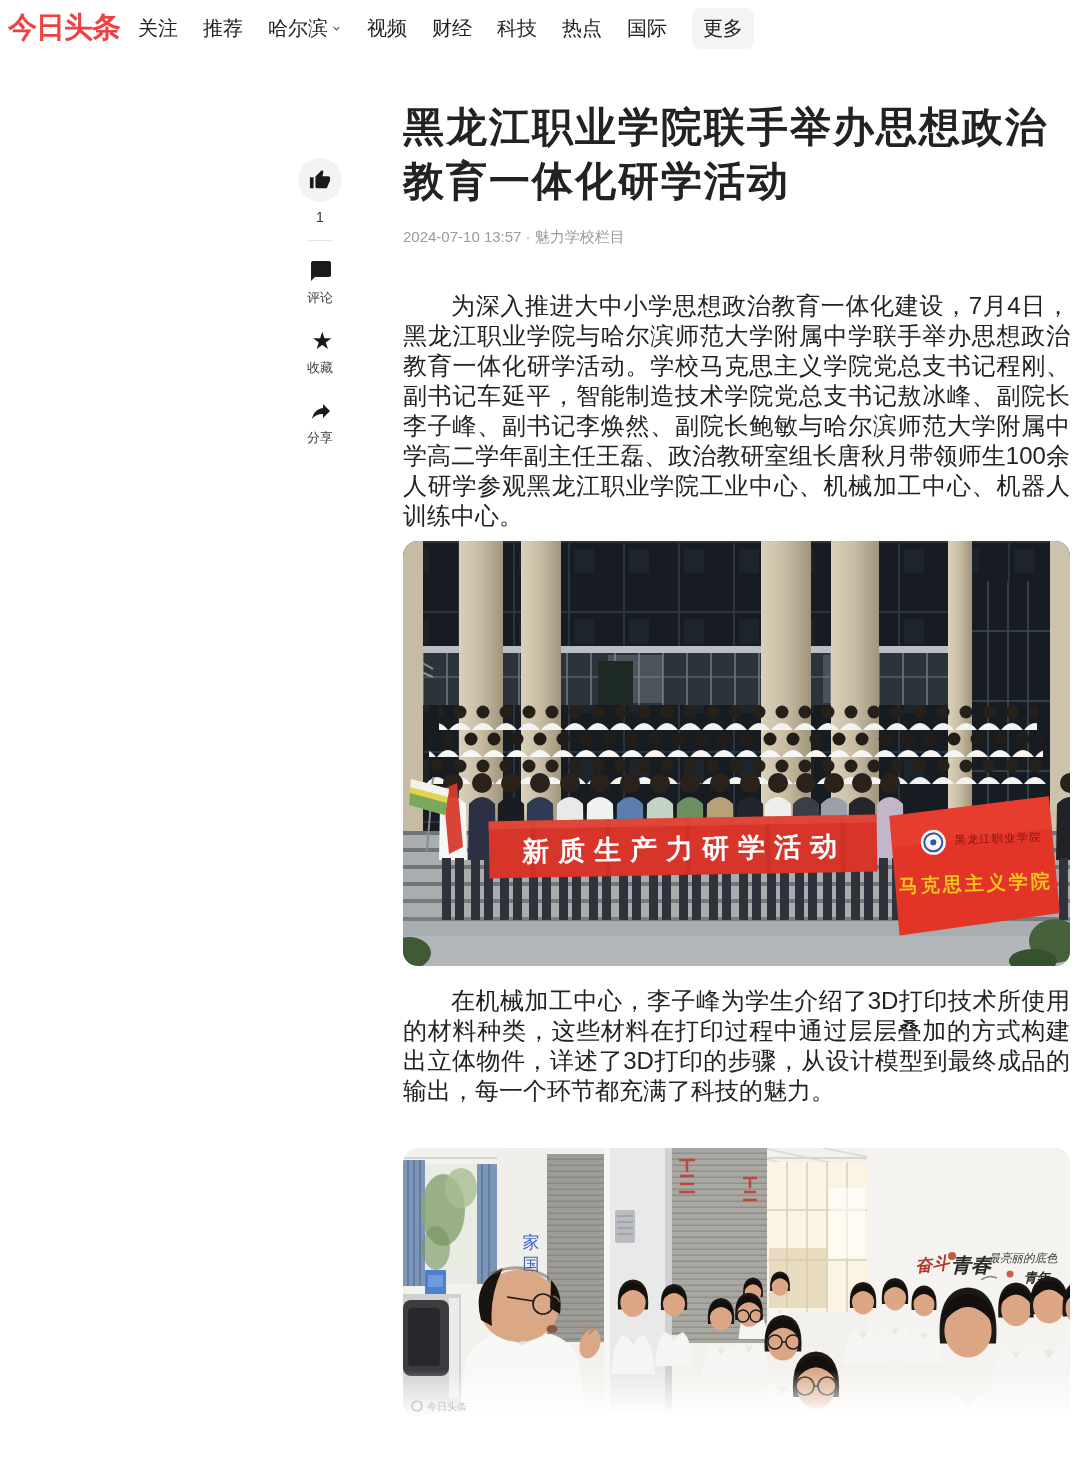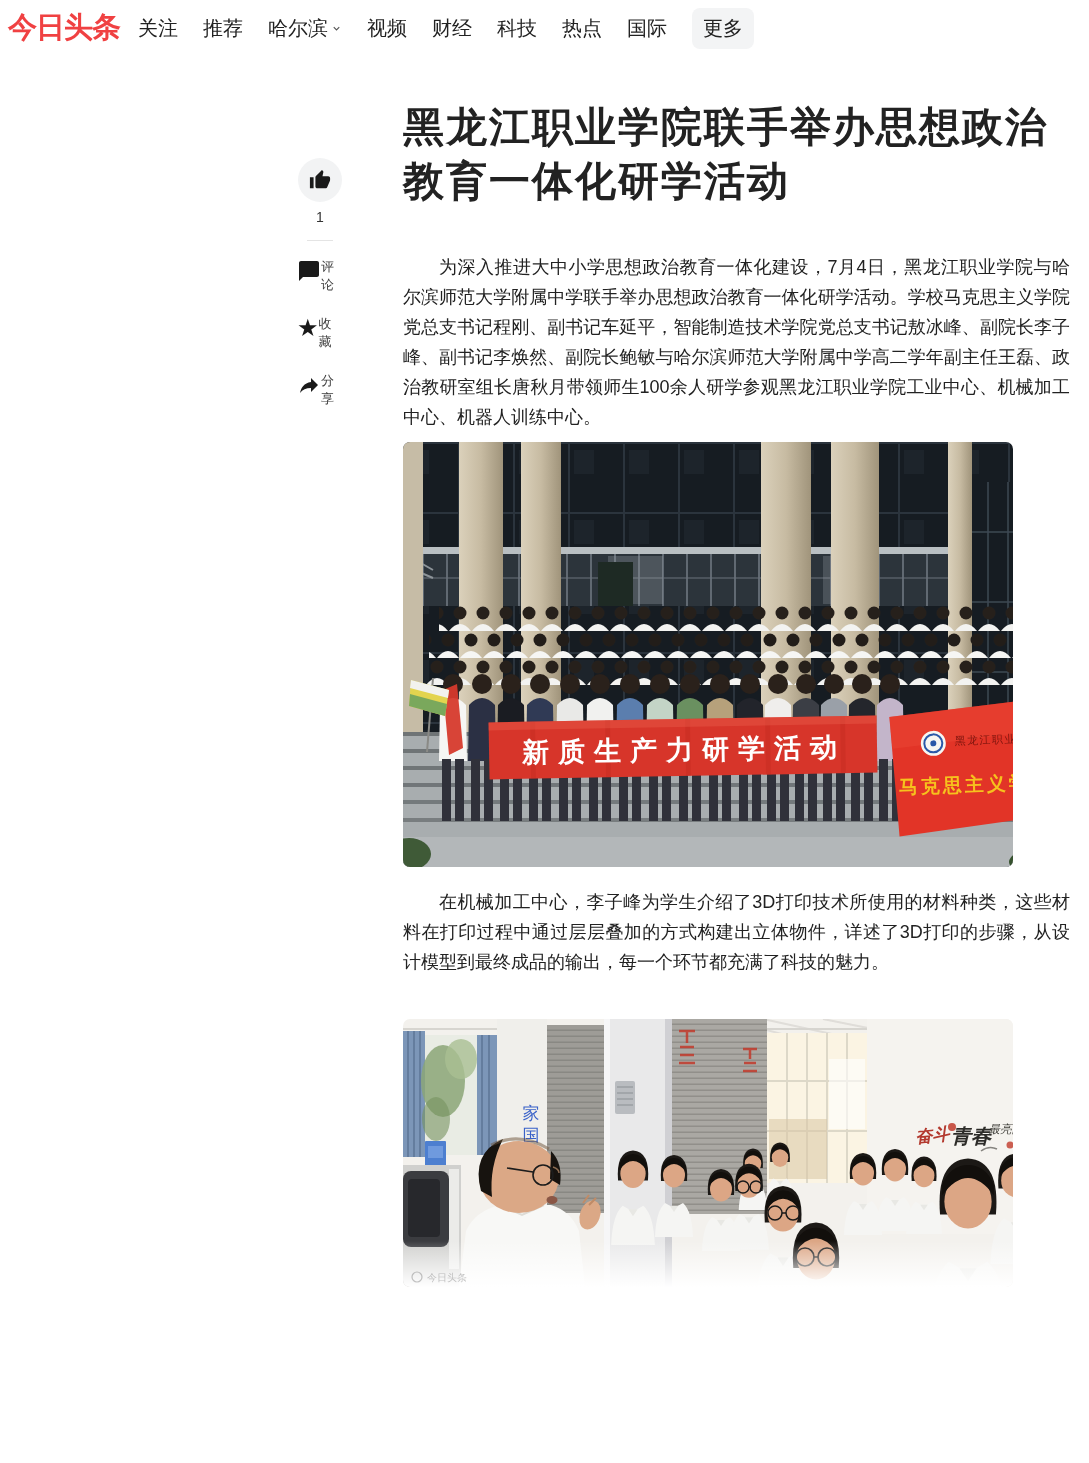--- a/index.html
+++ b/index.html
@@ -12,33 +12,33 @@
   
   .topnav { display:flex; align-items:center; height:56px; padding-left:8px; gap:25px; background:#fff; }
   .logo { font-size:29px; font-weight:900; color:#f04142; letter-spacing:-1px; margin-right:-7px; cursor:pointer; white-space:nowrap; }
   .nav-item { font-size:20px; color:#222; cursor:pointer; display:flex; align-items:center; gap:3px; white-space:nowrap; }
   .nav-more { background:#f3f4f5; border-radius:8px; padding:7px 11px; }
   
   .rail { position:absolute; left:297px; top:158px; width:46px; display:flex; flex-direction:column; align-items:center; }
   .like-circle { width:44px; height:44px; border-radius:50%; background:#f2f3f4; display:flex; align-items:center; justify-content:center; cursor:pointer; }
   .like-count { margin-top:7px; font-size:14px; color:#333; }
   .rail-divider { width:26px; height:1px; background:#e4e4e4; margin:15px 0 17px; }
-  .rail-item { display:flex; flex-direction:row; align-items:flex-start; margin-bottom:21px; cursor:pointer; }
+  .rail-item { display:flex; flex-direction:column; align-items:flex-end; margin-bottom:21px; cursor:pointer; }
   .rail-item .ric { height:26px; display:flex; align-items:center; justify-content:center; margin-bottom:5px; }
   .rail-label { font-size:13px; color:#404040; }
   .star-glyph { font-size:24px; line-height:24px; color:#1a1a1a; }
   
   .main { margin-left:403px; width:667px; padding-top:44px; }
   .title { font-size:41px; line-height:54px; font-weight:700; margin:0; letter-spacing:2px; color:#222; }
   .meta { margin-top:20px; font-size:15px; color:#9b9b9b; }
-  .para { font-size:18px; line-height:30px; text-align:justify; text-indent:2em; color:#222; }
+  .para { font-size:24px; line-height:30px; text-align:justify; text-indent:2em; color:#222; }
   .para-1 { margin:44px 0 10px; }
   .para-2 { margin:20px 0 42px; }
   .para-3 { margin:0 0 8px; }
-  .fig { width:610px; border-radius:7px; overflow:hidden; margin:0; cursor:pointer; }
+  .fig { width:667px; border-radius:15px; overflow:hidden; margin:0; cursor:pointer; }
   .fig svg { display:block; }
 </style>
 </head>
 <body>
 
 <div class="topnav">
   <div class="logo">今日头条</div>
   <div class="nav-item">
       <span>关注</span>
     </div>
@@ -96,20 +96,21 @@
       <svg width="24" height="24" viewBox="0 0 24 24">
           <path fill="#1a1a1a" transform="scale(-1,1) translate(-24,0)" d="M10 9V5l-7 7 7 7v-4.1c5 0 8.5 1.6 11 5.1-1-5-4-10-11-11z"></path>
         </svg>
     </span>
     <span class="rail-label">分享</span>
   </div>
 </div>
 
 <div class="main">
   <h1 class="title">黑龙江职业学院联手举办思想政治教育一体化研学活动</h1>
+  <div class="meta">2024-07-10 13:57 · 魅力学校栏目</div>
 
   <p class="para para-1">为深入推进大中小学思想政治教育一体化建设，7月4日，黑龙江职业学院与哈尔滨师范大学附属中学联手举办思想政治教育一体化研学活动。学校马克思主义学院党总支书记程刚、副书记车延平，智能制造技术学院党总支书记敖冰峰、副院长李子峰、副书记李焕然、副院长鲍敏与哈尔滨师范大学附属中学高二学年副主任王磊、政治教研室组长唐秋月带领师生100余人研学参观黑龙江职业学院工业中心、机械加工中心、机器人训练中心。</p>
 
   <figure class="fig">
     <svg viewBox="0 0 667 425" width="667" height="425">
       <defs>
         <linearGradient id="colG" x1="0" y1="0" x2="1" y2="0">
           <stop offset="0" stop-color="#dbd1bb"></stop>
             <stop offset="0.5" stop-color="#c7bba2"></stop>
             <stop offset="1" stop-color="#a0947b"></stop>

